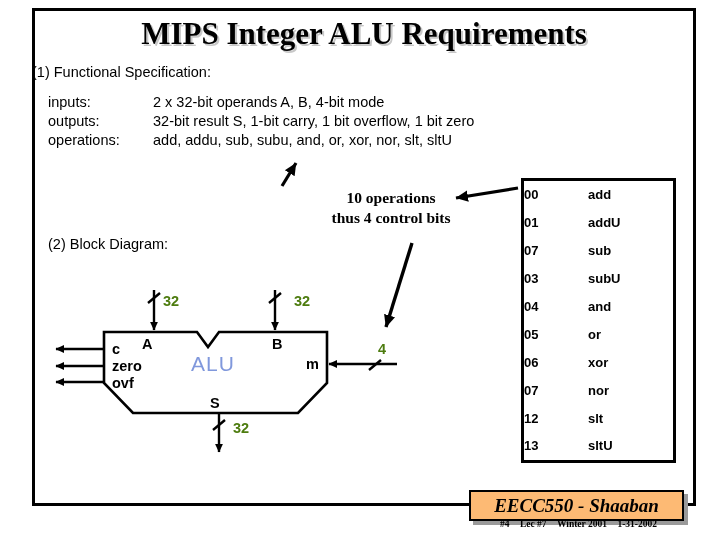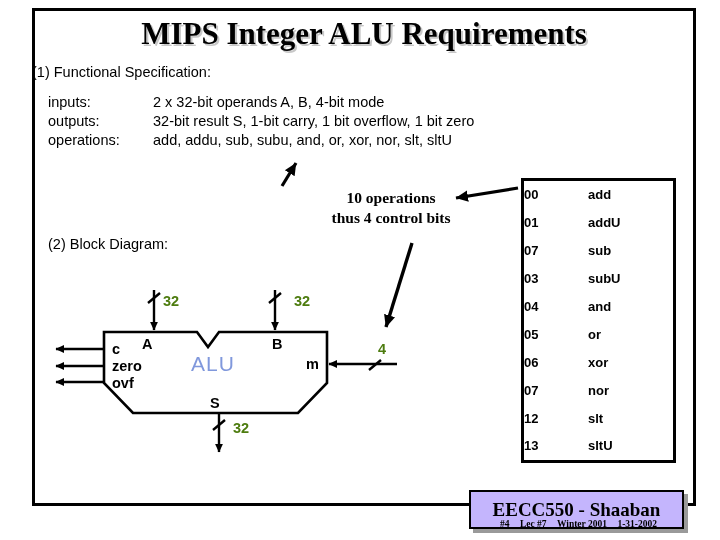--- a/index.html
+++ b/index.html
@@ -140,25 +140,26 @@
     font-size: 14.5px;
     font-weight: bold;
     color: #4d7c0f;
     white-space: nowrap;
   }
 
   
   #footer-box {
     position: absolute;
     left: 469px; top: 490px;
-    width: 215px; height: 39px;
+    width: 215px; height: 31px;
     border: 2px solid #000000;
-    background: #c4b5fd;
+    background: #fdba74;
     box-sizing: border-box;
     box-shadow: 4px 4px 0 #9a9a9a;
+    font-style: italic;
   }
   #footer-title {
     position: absolute;
     left: 0; top: 0;
     width: 100%; height: 100%;
     display: flex;
     align-items: center;
     justify-content: center;
     font-family: "Liberation Serif", serif;
     font-weight: bold;

